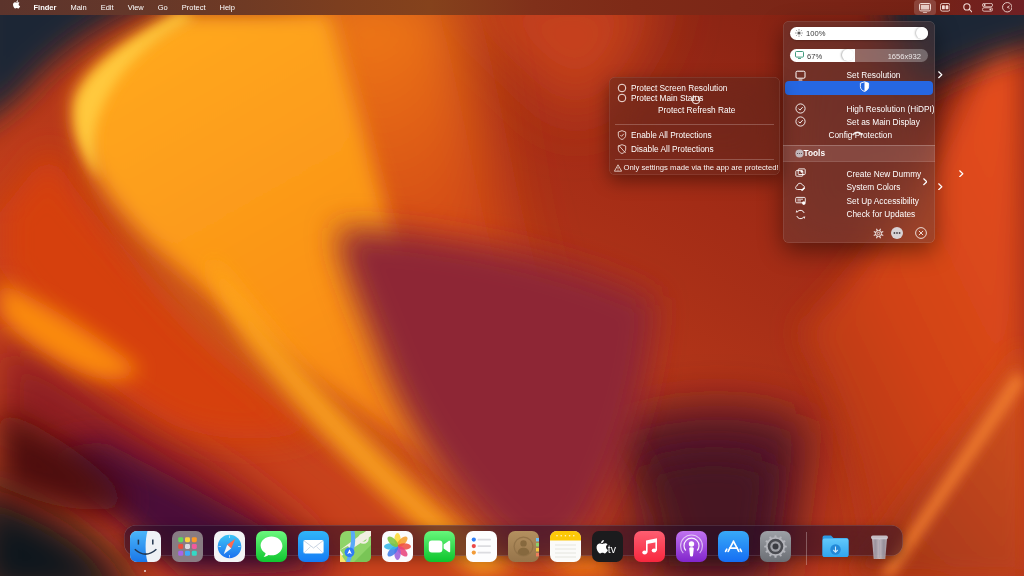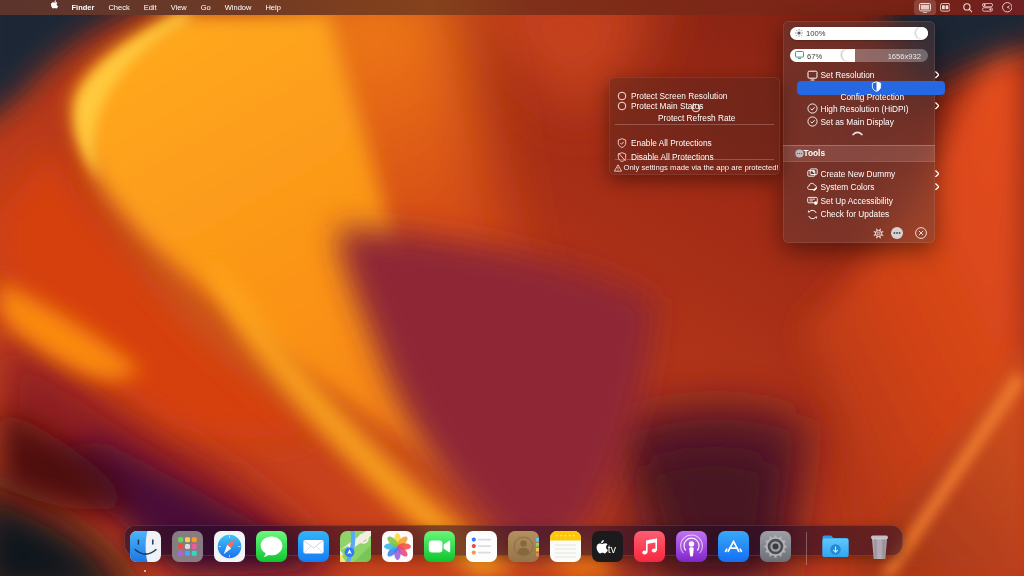--- a/index.html
+++ b/index.html
@@ -4,47 +4,47 @@
 <style>
   * { margin:0; padding:0; box-sizing:border-box; }
   html,body { width:1024px; height:576px; overflow:hidden; background:#000; }
   body { font-family:"Liberation Sans", sans-serif; position:relative; }
   #wall { position:absolute; left:0; top:0; width:1024px; height:576px; }
 
   
   #menubar { position:absolute; left:0; top:0; width:1024px; height:15px;
     background: linear-gradient(90deg,#5c342c 0%,#64372a 12%,#6f3a24 24%,#7c3e1f 33%,#85421c 42%,#80301a 52%,#7e2a17 62%,#7c2717 72%,#7a2416 82%,#762215 90%,#6f2024 100%);
     display:flex; align-items:center; color:#fff; font-size:7.5px; }
-  #menubar .left { display:flex; align-items:flex-start; height:100%;margin-left:38px; }
+  #menubar .left { display:flex; align-items:flex-start; height:100%; }
   #menubar .item { padding:0 7px; line-height:15px; }
   #menubar .apple { padding:0 6px 0 12.5px; display:flex; align-items:center; }
   #menubar .right { margin-left:auto; display:flex; align-items:center; height:100%; }
 
   
   #panel { position:absolute; left:783px; top:21px; width:152px; height:222px;
     border-radius:6px;
     backdrop-filter: blur(26px) saturate(0.85) brightness(1.0);
     background: rgba(88,62,62,0.38);
     box-shadow: 0 8px 24px rgba(0,0,0,0.45), 0 0 0 0.5px rgba(255,255,255,0.18) inset;
     color:#fff; font-size:8.3px; }
 
   .slider { position:absolute; left:7px; width:138px; height:13px; border-radius:7px; }
-  .srow { position:absolute; left:14px; width:148px; height:14px; display:flex; align-items:center; border-radius:4px; }
+  .srow { position:absolute; left:2px; width:148px; height:14px; display:flex; align-items:center; border-radius:4px;gap:38px; }
   .srow .ic { width:11px; height:11px; margin-left:10px; flex:none; }
   .srow .tx { margin-left:2.5px; white-space:nowrap; }
   .srow .chev { margin-left:auto; margin-right:6px; flex:none; display:flex; }
 
   
   #submenu { position:absolute; left:609px; top:77px; width:171px; height:98px;
     border-radius:6px;
     backdrop-filter: blur(22px) saturate(0.95) brightness(0.95);
     background: rgba(76,38,32,0.36);
     box-shadow: 0 6px 18px rgba(0,0,0,0.4), 0 0 0 0.5px rgba(255,255,255,0.16) inset;
     color:#fff; font-size:8.3px; }
-  .mrow { position:absolute; left:5px; width:161px; height:13px; display:flex; align-items:center;margin-top:8px; }
+  .mrow { position:absolute; left:5px; width:161px; height:13px; display:flex; align-items:center; }
   .mrow .ic { width:10px; height:10px; margin-left:2.5px; flex:none; }
   .mrow .tx { margin-left:4.5px; white-space:nowrap; }
   .sep { position:absolute; left:6px; width:159px; height:1px; background:rgba(255,255,255,0.22); }
 
   
   #dock { position:absolute; left:124px; top:525px; width:779px; height:31px;
     border-radius:12px;
     backdrop-filter: blur(22px) saturate(0.9) brightness(0.72);
     background: rgba(40,12,46,0.46);
     box-shadow: 0 0 0 0.5px rgba(255,255,255,0.22) inset, 0 4px 12px rgba(0,0,0,0.3);
@@ -141,25 +141,25 @@
 </svg>
 
 <div id="menubar">
   <div class="left">
     <div class="apple">
         <svg width="8" height="10" viewBox="0 0 11 13">
           <path fill="#fff" d="M9.1,6.9c0-1.6 1.3-2.4 1.4-2.4C9.7,3.4 8.5,3.3 8.1,3.3 7.1,3.2 6.1,3.9 5.6,3.9 5.1,3.9 4.3,3.3 3.4,3.3 2.3,3.3 1.2,4 0.6,5 -0.6,7 0.3,10 1.5,11.6c0.6,0.8 1.3,1.7 2.2,1.7 0.9,0 1.2-0.6 2.3-0.6 1.1,0 1.4,0.6 2.3,0.6 1,0 1.6-0.9 2.2-1.7 0.7-1 1-1.9 1-2C11.4,9.6 9.1,9.1 9.1,6.9ZM7.4,2.2C7.9,1.6 8.2,0.8 8.1,0 7.4,0 6.6,0.5 6.1,1.1 5.7,1.6 5.3,2.5 5.4,3.2 6.2,3.3 7,2.8 7.4,2.2Z" transform="scale(0.85)"></path>
         </svg>
       </div>
     <div class="item" style="font-weight:bold;">Finder</div>
-    <div class="item">Check</div>
+    <div class="item">Main</div>
     <div class="item">Edit</div>
     <div class="item">View</div>
     <div class="item">Go</div>
-    <div class="item">Window</div>
+    <div class="item">Protect</div>
     <div class="item">Help</div>
   </div>
   <div class="right">
     <div style="position:absolute;left:913.7px;top:0;width:22.1px;height:15px;background:rgba(255,255,255,0.16);border-radius:3.5px;"></div>
     <svg style="position:absolute;left:919px;top:2.5px" width="12" height="10.5" viewBox="0 0 12 10.5">
         <rect x="0.5" y="0.5" width="11" height="7.4" rx="1.3" fill="none" stroke="#f2dcd6" stroke-width="1"></rect>
         <rect x="1.8" y="1.8" width="8.4" height="4.8" fill="#f2dcd6" opacity="0.9"></rect>
         <rect x="3.8" y="9.3" width="4.4" height="1.2" rx="0.6" fill="#f2dcd6"></rect>
       </svg>
     <svg style="position:absolute;left:939.9px;top:3.2px" width="10.5" height="8.6" viewBox="0 0 10.5 8.6">

